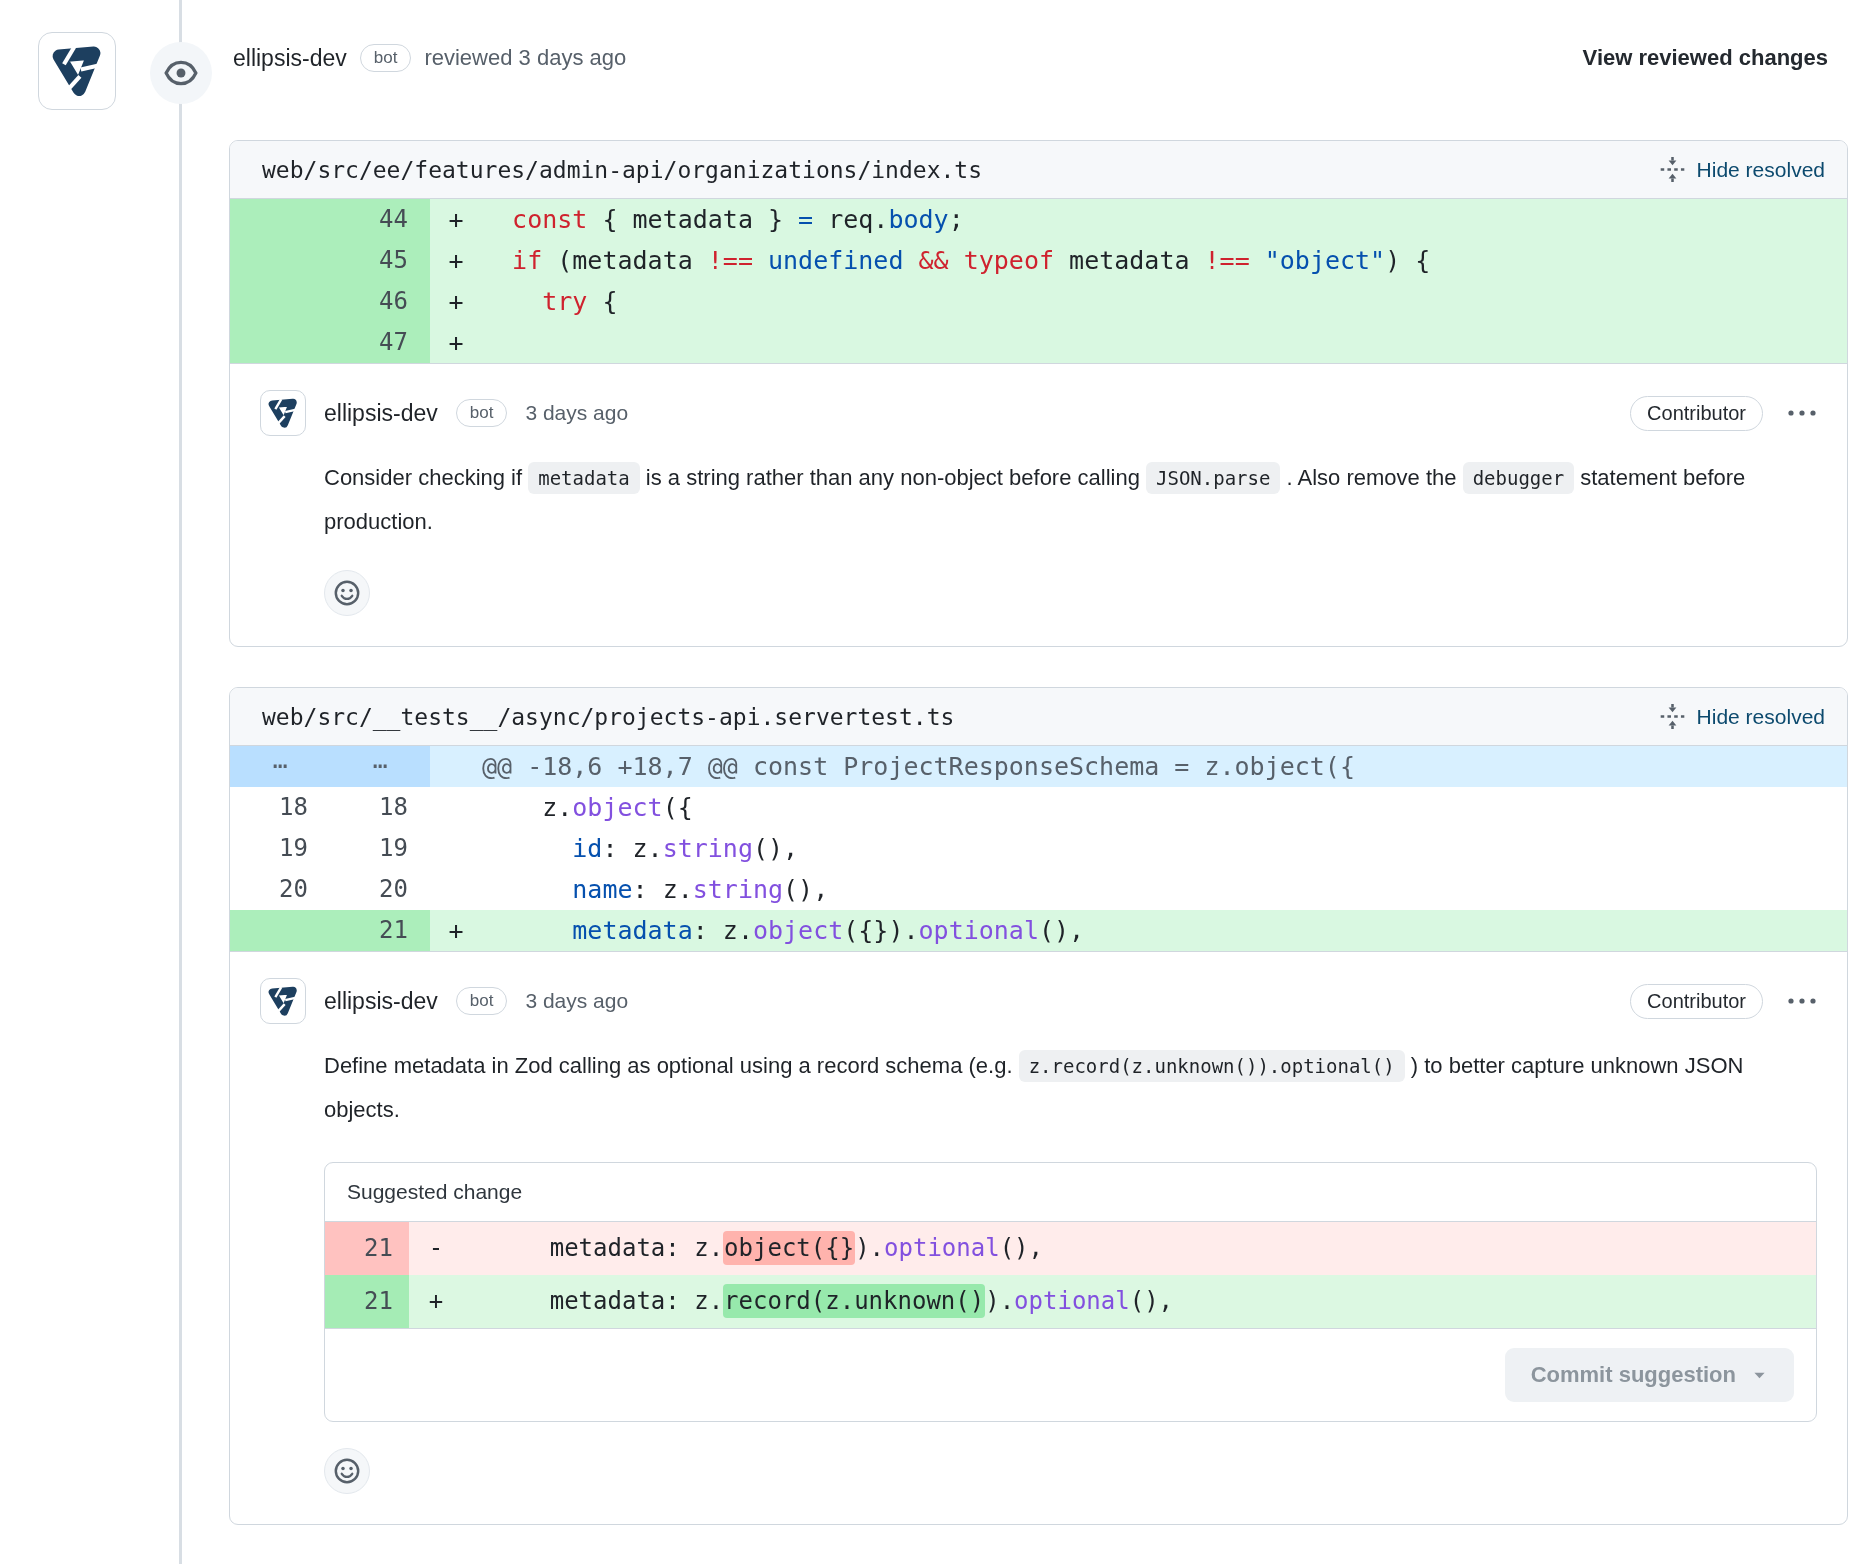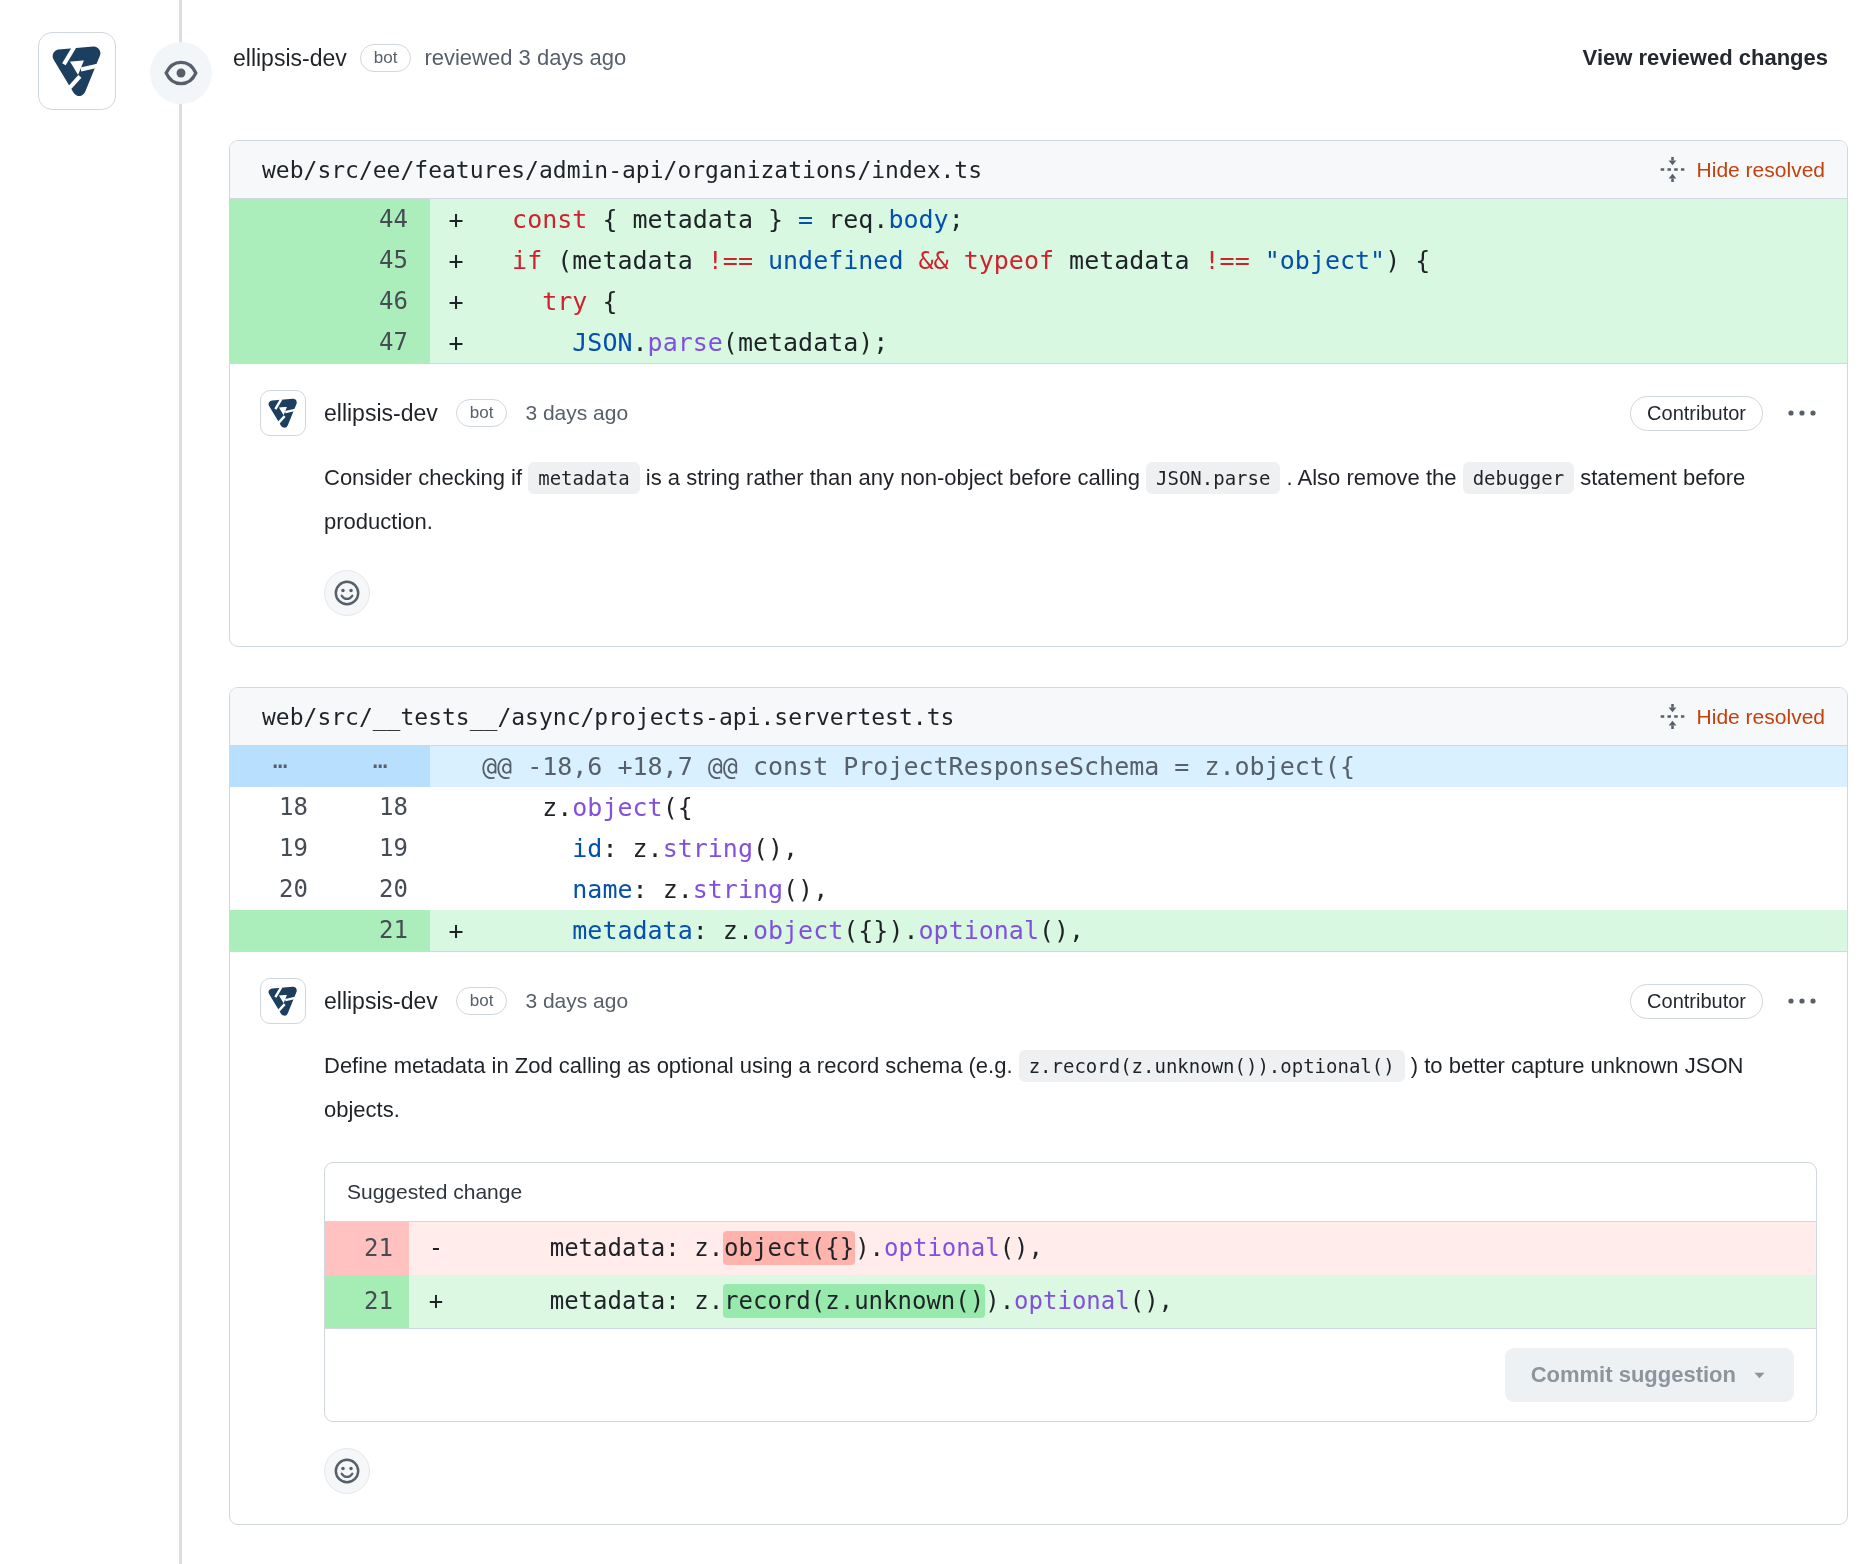--- a/index.html
+++ b/index.html
@@ -35,21 +35,21 @@
   .view-link { margin-left:auto; font-weight:600; color:#24292f; cursor:pointer; font-size:22px; }
 
   
   .content { margin:24px 10px 0 229px; }
   .card { border:1.5px solid #d0d7de; border-radius:9px; background:#fff; margin-bottom:40px; overflow:hidden; }
   .card-header {
     display:flex; align-items:center; justify-content:space-between;
     background:#f6f8fa; border-bottom:1.5px solid #d0d7de; padding:15px 22px 15px 32px;
   }
   .file-path { font-size:23px; color:#1f2328; cursor:pointer; }
-  .hide-resolved { display:flex; align-items:center; gap:11px; color:#c2410c; font-size:21px; background:none; border:none; cursor:pointer; font-family:inherit; }
+  .hide-resolved { display:flex; align-items:center; gap:11px; color:#0c4a6e; font-size:21px; background:none; border:none; cursor:pointer; font-family:inherit; }
 
   
   .drow { display:flex; align-items:stretch; height:41px; line-height:41px; font-size:25px; }
   .drow .num { width:100px; flex:none; text-align:right; padding-right:22px; color:#454c54; font-size:24px; }
   .drow .sign { width:52px; flex:none; text-align:center; color:#1f2328; }
   .drow .code { flex:1; white-space:pre; }
   .drow.add { background:#d9f8e1; }
   .drow.add .num { background:#aceebb; }
   .drow.hunk { background:#d8f0ff; color:#57606a; }
   .drow.hunk .num { background:#b9dfff; text-align:center; padding-right:0; color:#57606a; }
@@ -160,21 +160,20 @@
       <div class="drow add">
         <div class="cell num"></div>
         <div class="cell num">46</div>
         <div class="sign">+</div>
         <div class="code"><span>    </span><span class="tok-kw">try</span><span> {</span></div>
       </div>
       <div class="drow add">
         <div class="cell num"></div>
         <div class="cell num">47</div>
         <div class="sign">+</div>
-        <div class="code"><span>      </span><span class="tok-const">JSON</span><span>.</span><span class="tok-fn">parse</span><span>(metadata);</span></div>
       </div>
     </div>
 
     <div class="comment">
       <div class="comment-head">
         <div class="avatar-small">
           <svg width="34" height="34" viewBox="0 0 24 24">
             <path d="M4.6 5.8 L19 4.6 L12.9 19.6 Z" fill="none" stroke="#1d3f5f" stroke-width="5.4" stroke-linejoin="round"></path>
             <path d="M10.8 2.2 L6.6 9.2" stroke="#ffffff" stroke-width="1.7"></path>
             <path d="M21.4 9.6 L13.6 11.4" stroke="#ffffff" stroke-width="1.7"></path>

